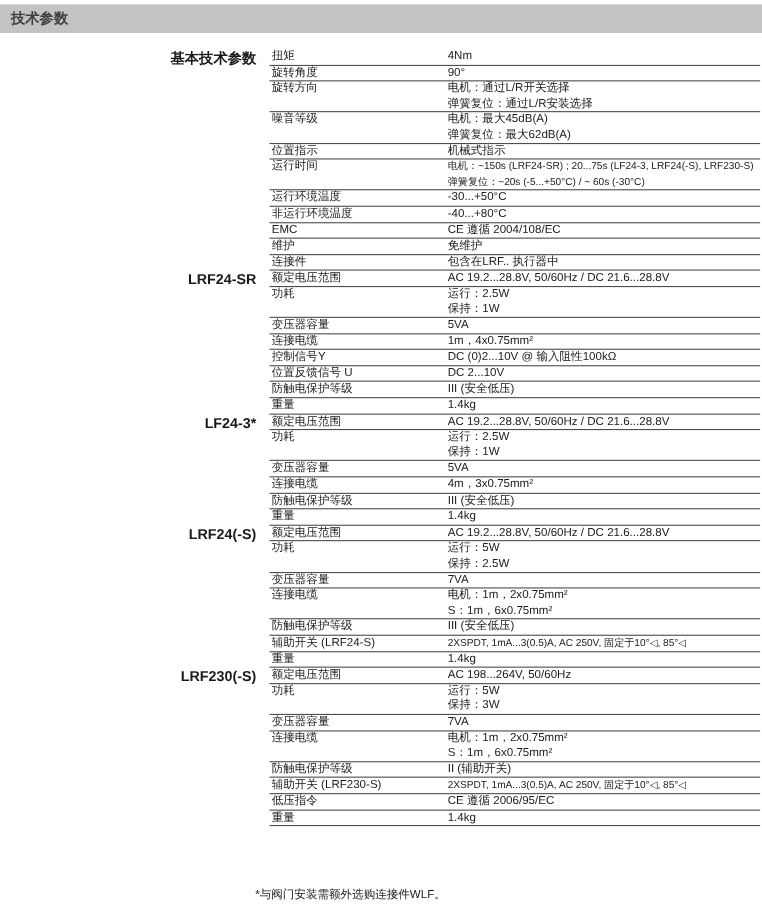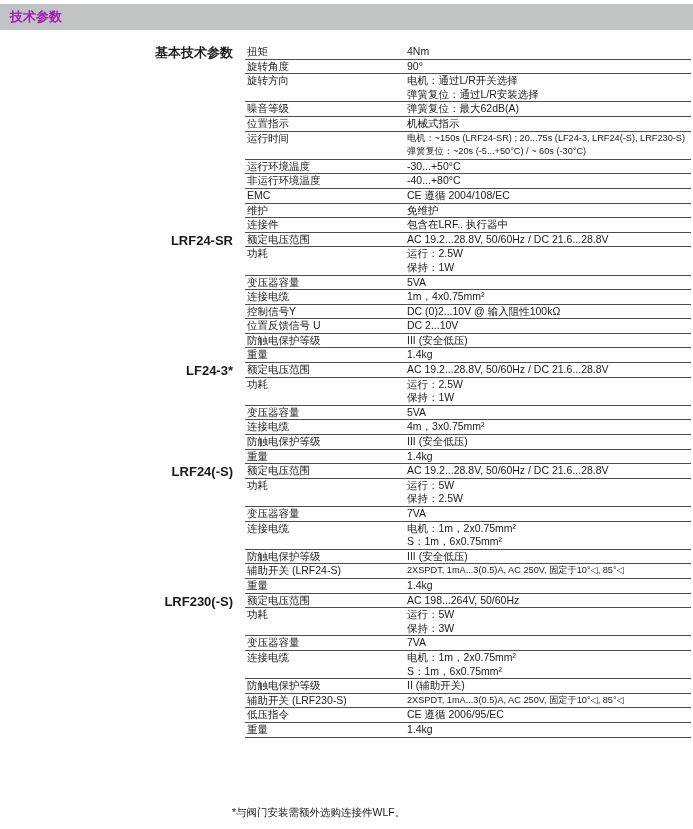--- a/index.html
+++ b/index.html
@@ -23,21 +23,21 @@
     width: 693px;
     height: 26px;
     background: #c1c3c5;
   }
   .titlebar span {
     display: inline-block;
     padding-left: 10px;
     line-height: 26px;
     font-size: 13px;
     font-weight: bold;
-    color: #a21caf;
+    color: #404040;
   }
   .spec {
     position: absolute;
     left: 0;
     top: 45px;
     width: 691px;
   }
   .section {
     display: flex;
     align-items: flex-start;
@@ -119,20 +119,21 @@
           <div class="row">
             <div class="cell-label">旋转方向</div>
             <div class="cell-value">
               <div class="line">电机：通过L/R开关选择</div>
               <div class="line">弹簧复位：通过L/R安装选择</div>
             </div>
           </div>
           <div class="row">
             <div class="cell-label">噪音等级</div>
             <div class="cell-value">
+              <div class="line">电机：最大45dB(A)</div>
               <div class="line">弹簧复位：最大62dB(A)</div>
             </div>
           </div>
           <div class="row">
             <div class="cell-label">位置指示</div>
             <div class="cell-value">
               <div class="line">机械式指示</div>
             </div>
           </div>
           <div class="row">

